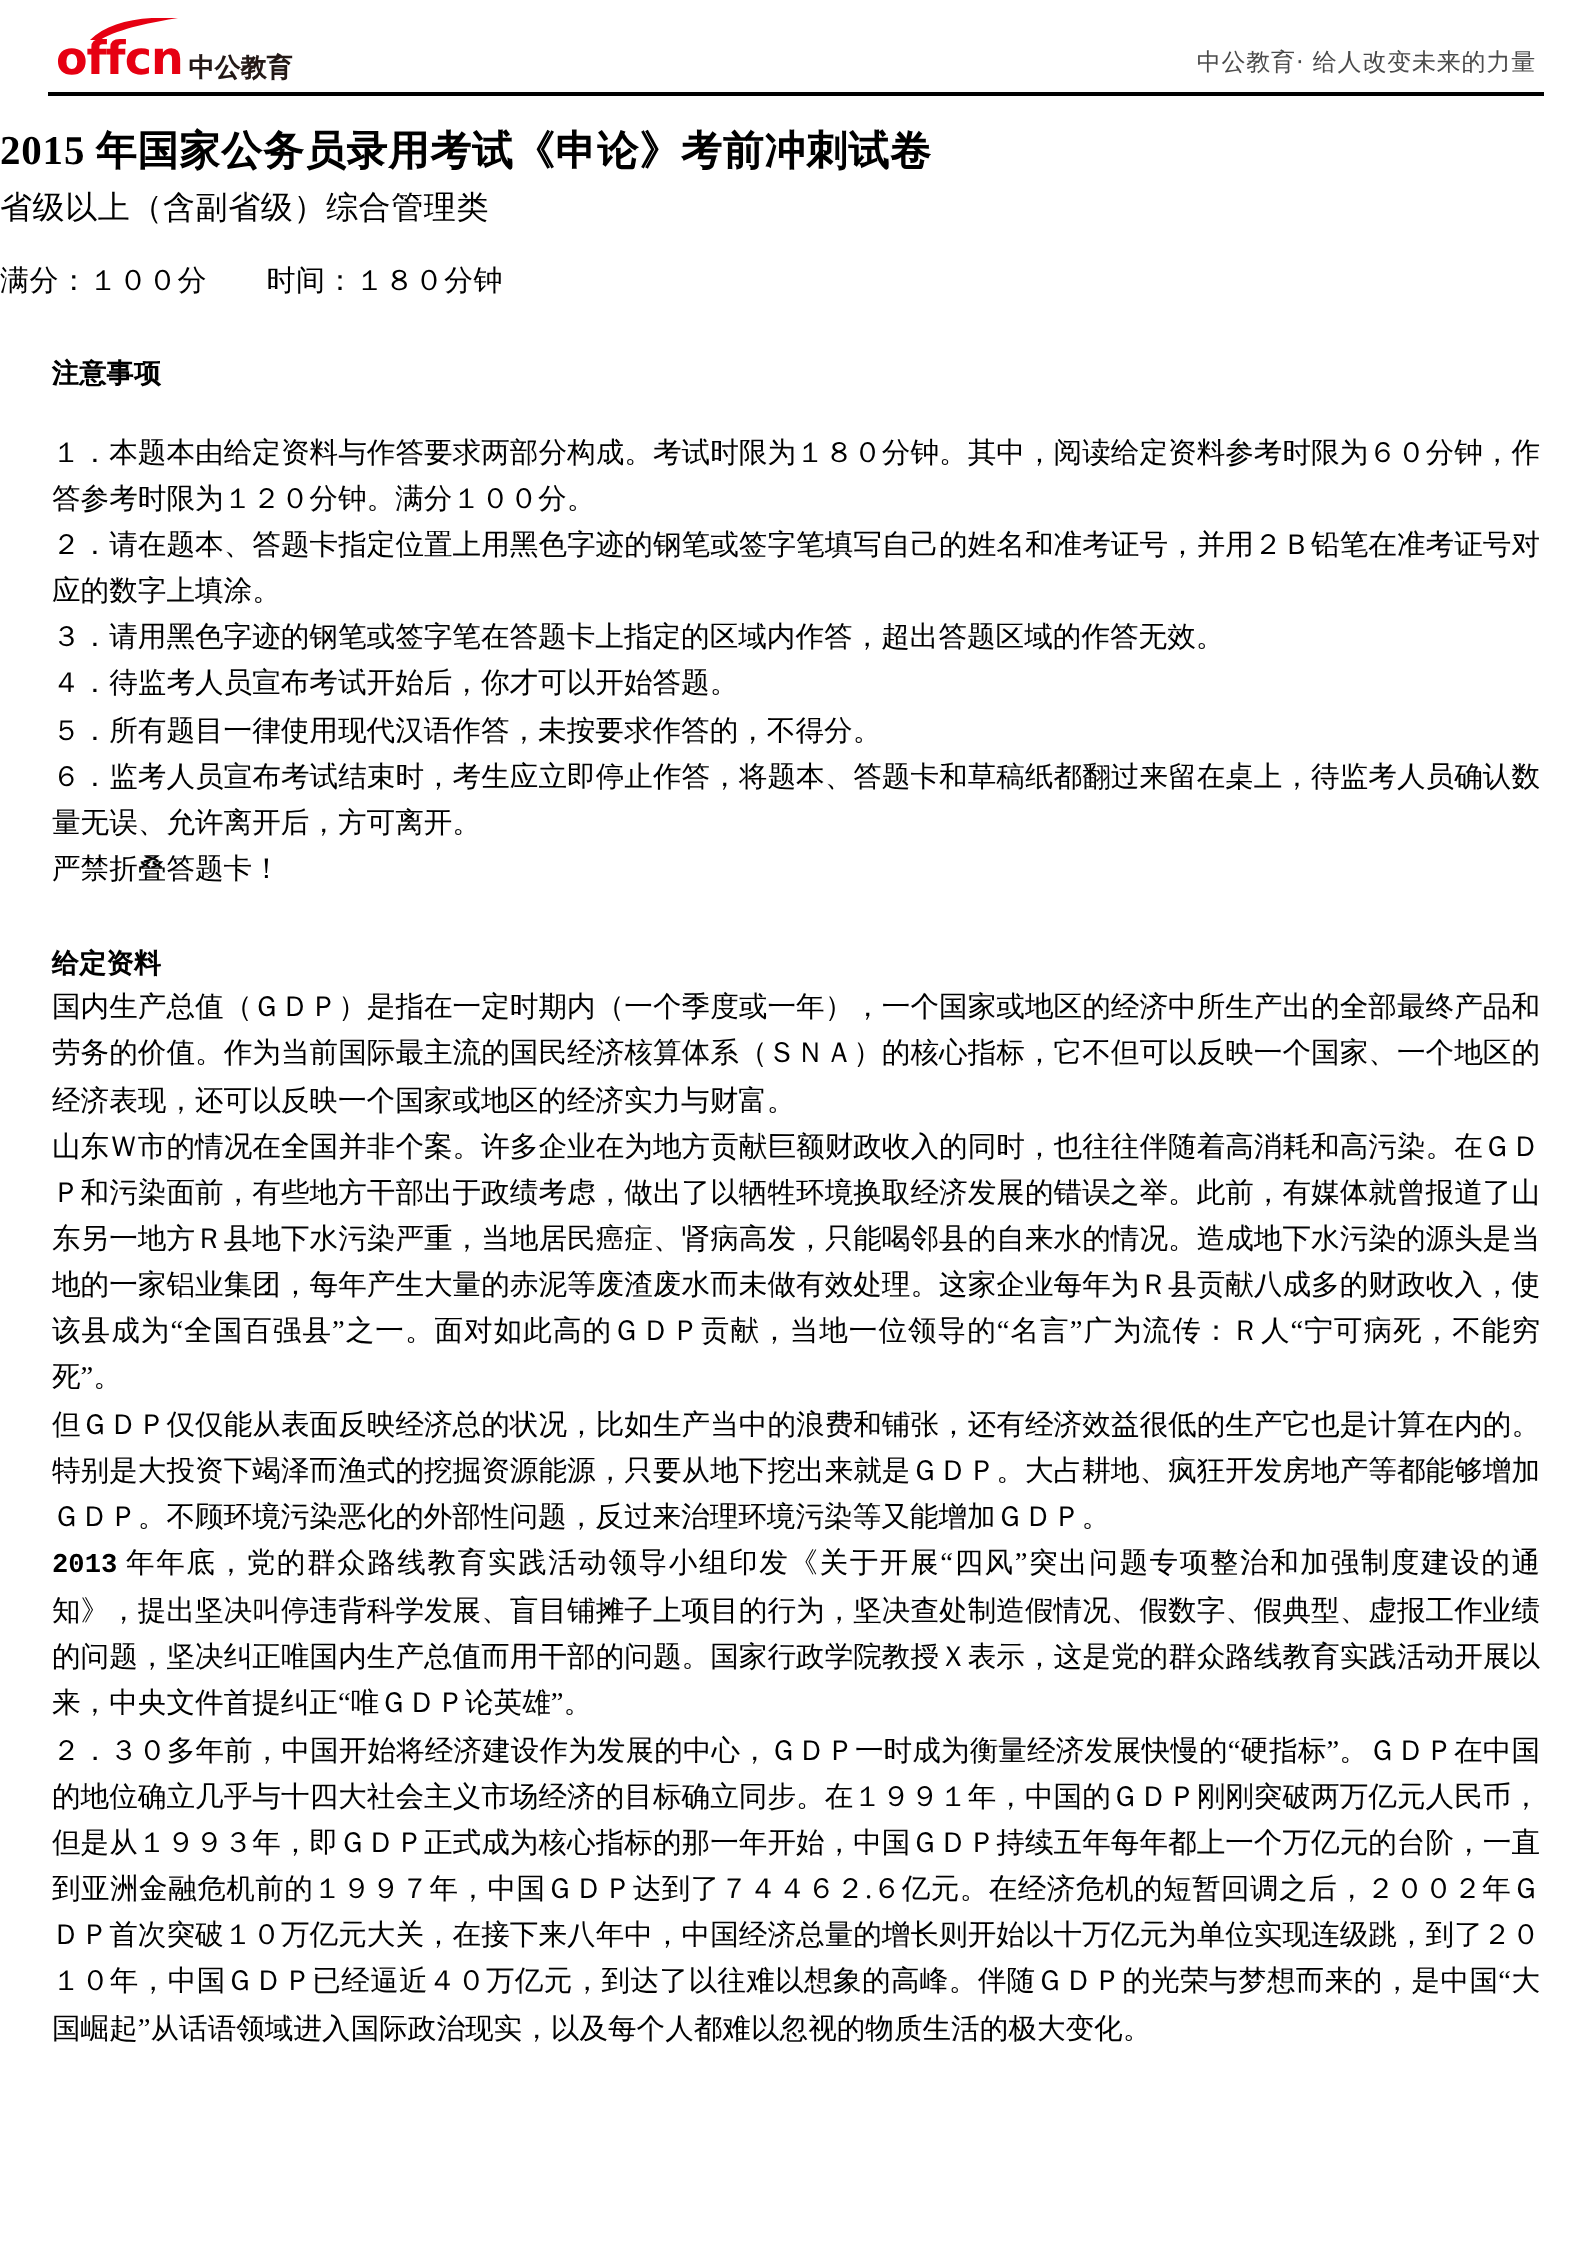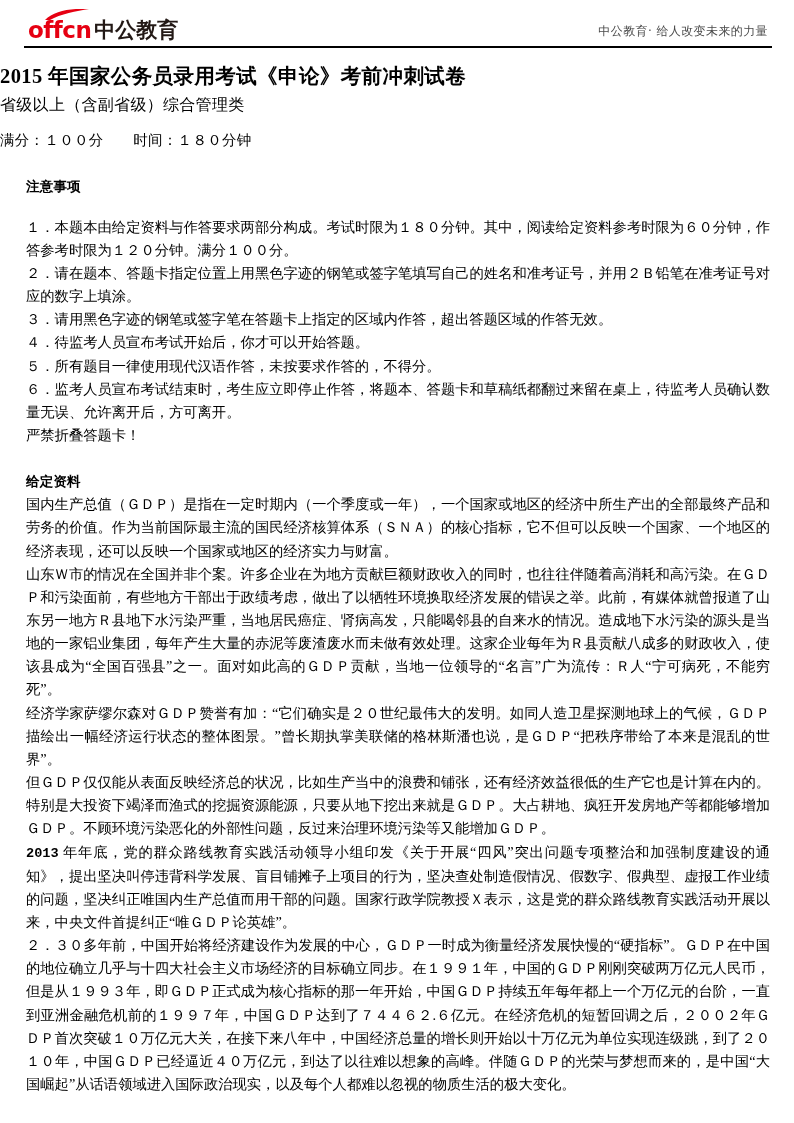--- a/index.html
+++ b/index.html
@@ -50,21 +50,21 @@
     position: absolute;
     left: 16px;
     top: -5px;
     width: 46px;
     height: 12px;
     pointer-events: none;
   }
   .brand-cn {
     font-family: "DejaVu Sans", "Liberation Sans", sans-serif;
     font-weight: bold;
-    font-size: 21px;
+    font-size: 13px;
     line-height: 1;
     color: #231916;
     letter-spacing: 0px;
     padding-bottom: 1px;
   }
   .tagline {
     font-family: "DejaVu Sans", "Liberation Sans", sans-serif;
     font-size: 12px;
     color: #4a4a4a;
     letter-spacing: 0.4px;
@@ -174,20 +174,19 @@
       <p class="para">５．所有题目一律使用现代汉语作答，未按要求作答的，不得分。</p>
       <p class="para">６．监考人员宣布考试结束时，考生应立即停止作答，将题本、答题卡和草稿纸都翻过来留在桌上，待监考人员确认数量无误、允许离开后，方可离开。</p>
       <p class="para">严禁折叠答题卡！</p>
     </div>
 
     <div class="section-heading materials-heading">给定资料</div>
 
     <div class="materials-body">
       <p class="para">国内生产总值（ＧＤＰ）是指在一定时期内（一个季度或一年），一个国家或地区的经济中所生产出的全部最终产品和劳务的价值。作为当前国际最主流的国民经济核算体系（ＳＮＡ）的核心指标，它不但可以反映一个国家、一个地区的经济表现，还可以反映一个国家或地区的经济实力与财富。</p>
       <p class="para">山东Ｗ市的情况在全国并非个案。许多企业在为地方贡献巨额财政收入的同时，也往往伴随着高消耗和高污染。在ＧＤＰ和污染面前，有些地方干部出于政绩考虑，做出了以牺牲环境换取经济发展的错误之举。此前，有媒体就曾报道了山东另一地方Ｒ县地下水污染严重，当地居民癌症、肾病高发，只能喝邻县的自来水的情况。造成地下水污染的源头是当地的一家铝业集团，每年产生大量的赤泥等废渣废水而未做有效处理。这家企业每年为Ｒ县贡献八成多的财政收入，使该县成为“全国百强县”之一。面对如此高的ＧＤＰ贡献，当地一位领导的“名言”广为流传：Ｒ人“宁可病死，不能穷死”。</p>
-      <p class="para">经济学家萨缪尔森对ＧＤＰ赞誉有加：“它们确实是２０世纪最伟大的发明。如同人造卫星探测地球上的气候，ＧＤＰ描绘出一幅经济运行状态的整体图景。”曾长期执掌美联储的格林斯潘也说，是ＧＤＰ“把秩序带给了本来是混乱的世界”。</p>
       <p class="para">但ＧＤＰ仅仅能从表面反映经济总的状况，比如生产当中的浪费和铺张，还有经济效益很低的生产它也是计算在内的。特别是大投资下竭泽而渔式的挖掘资源能源，只要从地下挖出来就是ＧＤＰ。大占耕地、疯狂开发房地产等都能够增加ＧＤＰ。不顾环境污染恶化的外部性问题，反过来治理环境污染等又能增加ＧＤＰ。</p>
       <p class="para"><span class="sans-num">2013</span><span> 年年底，党的群众路线教育实践活动领导小组印发《关于开展“四风”突出问题专项整治和加强制度建设的通知》，提出坚决叫停违背科学发展、盲目铺摊子上项目的行为，坚决查处制造假情况、假数字、假典型、虚报工作业绩的问题，坚决纠正唯国内生产总值而用干部的问题。国家行政学院教授Ｘ表示，这是党的群众路线教育实践活动开展以来，中央文件首提纠正“唯ＧＤＰ论英雄”。</span></p>
       <p class="para para-gap">２．３０多年前，中国开始将经济建设作为发展的中心，ＧＤＰ一时成为衡量经济发展快慢的“硬指标”。ＧＤＰ在中国的地位确立几乎与十四大社会主义市场经济的目标确立同步。在１９９１年，中国的ＧＤＰ刚刚突破两万亿元人民币，但是从１９９３年，即ＧＤＰ正式成为核心指标的那一年开始，中国ＧＤＰ持续五年每年都上一个万亿元的台阶，一直到亚洲金融危机前的１９９７年，中国ＧＤＰ达到了７４４６２.６亿元。在经济危机的短暂回调之后，２００２年ＧＤＰ首次突破１０万亿元大关，在接下来八年中，中国经济总量的增长则开始以十万亿元为单位实现连级跳，到了２０１０年，中国ＧＤＰ已经逼近４０万亿元，到达了以往难以想象的高峰。伴随ＧＤＰ的光荣与梦想而来的，是中国“大国崛起”从话语领域进入国际政治现实，以及每个人都难以忽视的物质生活的极大变化。</p>
     </div>
 
   </div>
 </div>
 
 </body></html>

